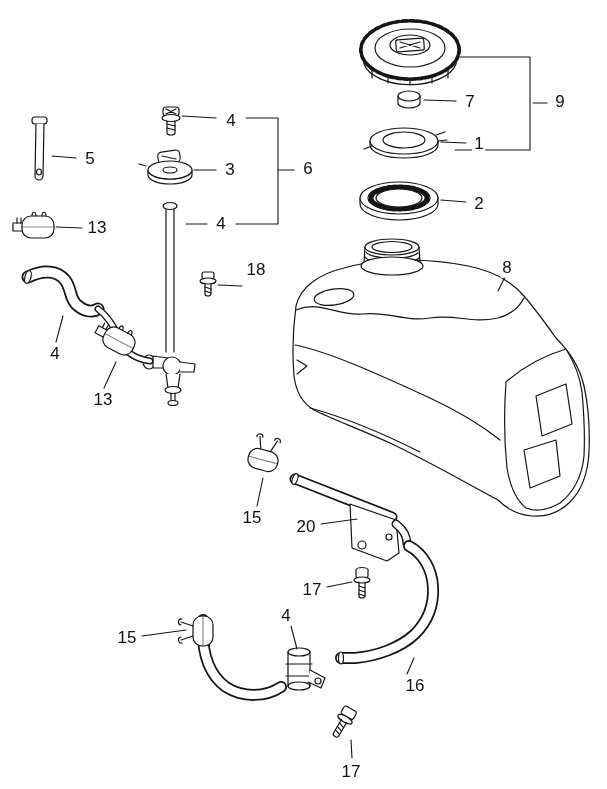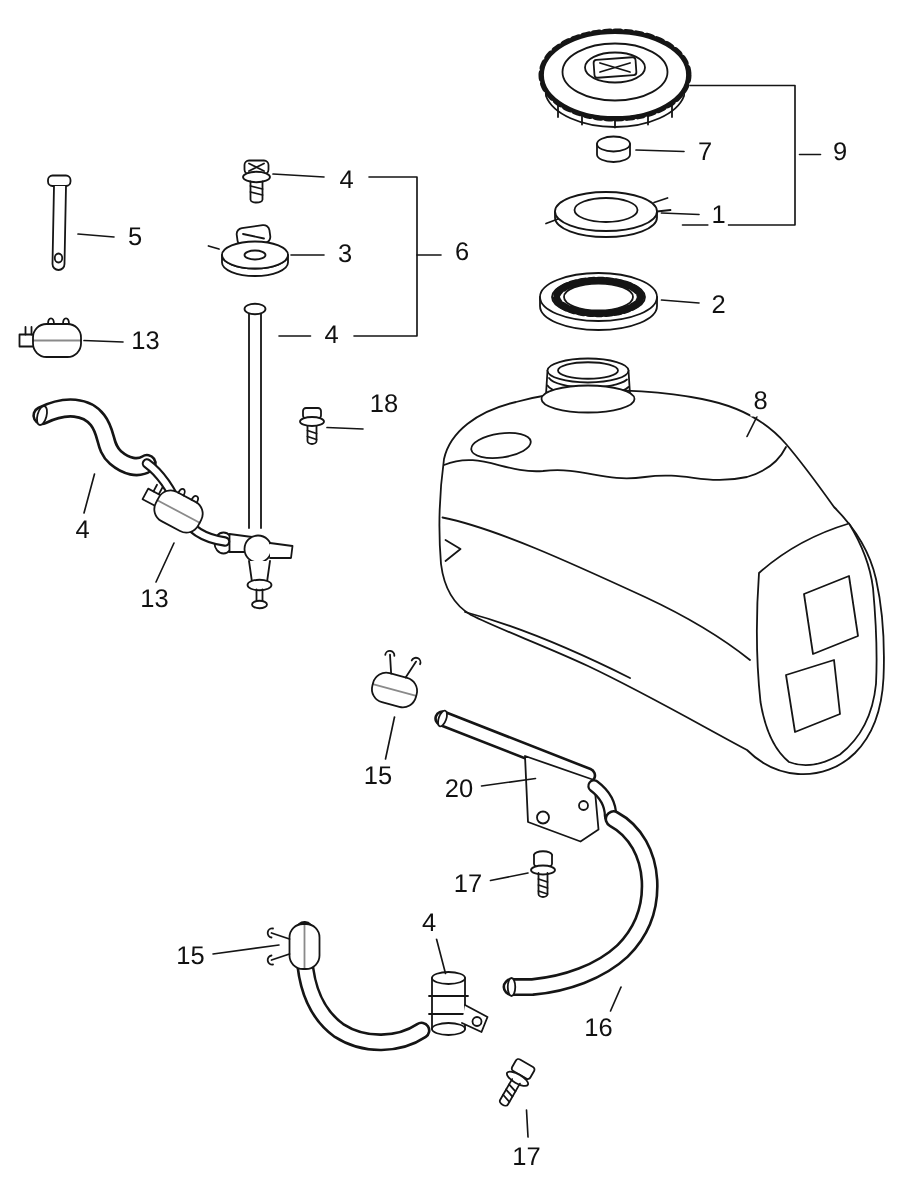--- a/index.html
+++ b/index.html
@@ -256,18 +256,18 @@
 <div class="callout" style="left:55px;top:354px">4</div>
 <div class="callout" style="left:103px;top:400px">13</div>
 <div class="callout" style="left:470px;top:102px">7</div>
 <div class="callout" style="left:560px;top:102px">9</div>
 <div class="callout" style="left:479px;top:144px">1</div>
 <div class="callout" style="left:479px;top:204px">2</div>
 <div class="callout" style="left:507px;top:268px">8</div>
 <div class="callout" style="left:252px;top:518px">15</div>
 <div class="callout" style="left:306px;top:527px">20</div>
 <div class="callout" style="left:312px;top:590px">17</div>
-<div class="callout" style="left:399px;top:686px">16</div>
+<div class="callout" style="left:415px;top:686px">16</div>
 <div class="callout" style="left:127px;top:638px">15</div>
 <div class="callout" style="left:286px;top:616px">4</div>
 <div class="callout" style="left:351px;top:772px">17</div>
 
 </div>
 
 </body></html>

